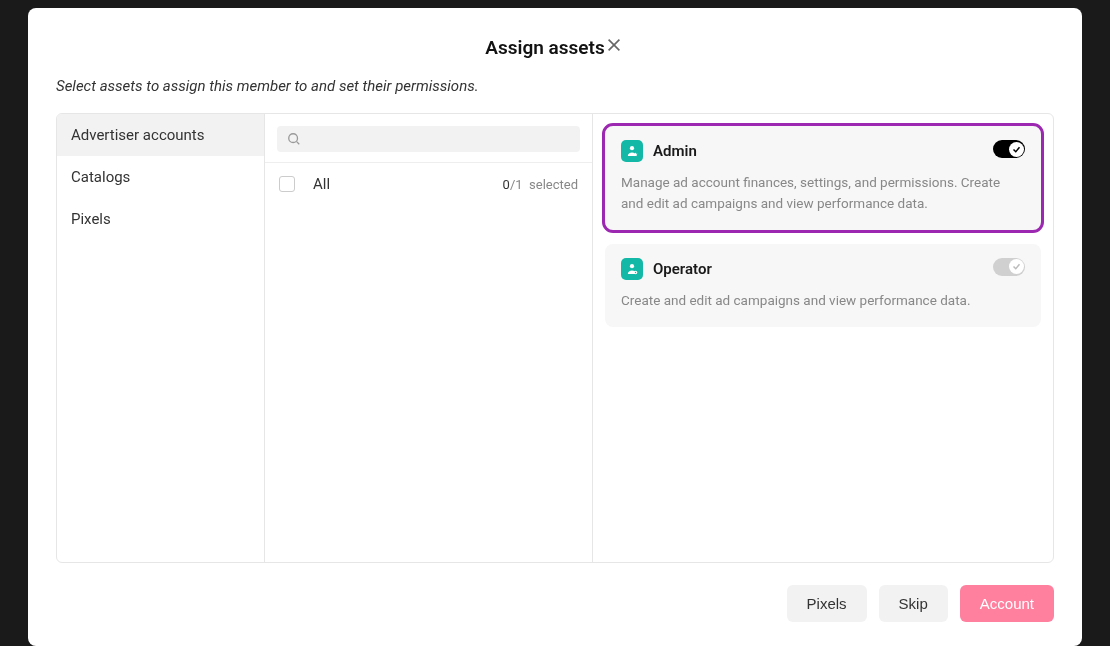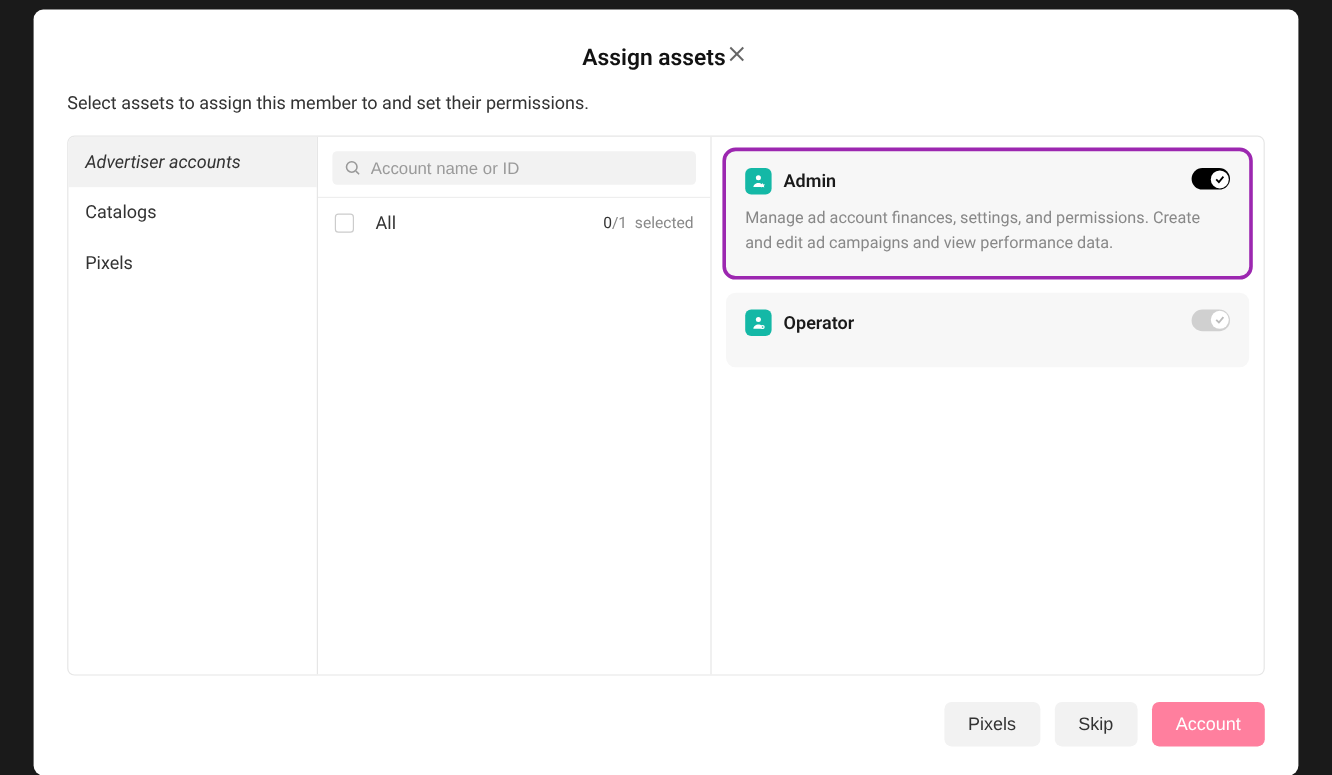--- a/index.html
+++ b/index.html
@@ -37,20 +37,21 @@
       width: 20px;
       height: 20px;
       cursor: pointer;
       color: #666;
     }
     .modal-subtitle {
       font-size: 15px;
       color: #333;
       margin-top: 18px;
       margin-bottom: 18px;
+      font-style: italic;
     }
     .content-panel {
       flex: 1;
       border: 1px solid #e6e6e6;
       border-radius: 6px;
       display: flex;
       overflow: hidden;
       min-height: 0;
     }
     .sidebar {
@@ -60,21 +61,20 @@
       flex-direction: column;
     }
     .sidebar-item {
       padding: 12px 14px;
       font-size: 15px;
       color: #333;
       cursor: pointer;
     }
     .sidebar-item.active {
       background: #f2f2f2;
-      font-style: italic;
     }
     .asset-col {
       width: 328px;
       border-right: 1px solid #e6e6e6;
       display: flex;
       flex-direction: column;
     }
     .search-wrap {
       padding: 12px 12px 10px 12px;
     }
@@ -281,21 +281,20 @@
       </div>
     </div>
 
     <div class="asset-col">
       <div class="search-wrap">
         <div class="search-box">
           <svg class="search-icon" viewBox="0 0 16 16" stroke="currentColor" stroke-width="1.5" fill="none">
             <circle cx="7" cy="7" r="5"></circle>
               <line x1="11" y1="11" x2="14" y2="14"></line>
           </svg>
-          <input class="search-input" type="text" placeholder="Account name or ID" style="">
         </div>
       </div>
 
       <div class="asset-row all-row">
         <div class="checkbox"></div>
         <span class="all-label">All</span>
         <span class="count-wrap">
           <span>0</span><span class="count-total">/1</span>
           &nbsp;<span class="count-total">selected</span>
         </span>
@@ -338,20 +337,21 @@
           </div>
           <span class="perm-title">Operator</span>
         </div>
         <div class="toggle off">
           <div class="toggle-knob">
             <svg viewBox="0 0 12 12" stroke="currentColor" stroke-width="2" fill="none">
                 <polyline points="2,6 5,9 10,3"></polyline>
               </svg>
           </div>
         </div>
+        <p class="perm-desc">Create and edit ad campaigns and view performance data.</p>
       </div>
 
 
     </div>
   </div>
 
   <div class="footer">
     <button class="btn btn-secondary">Pixels</button>
     <button class="btn btn-secondary">Skip</button>
     <button class="btn btn-primary">Account</button>

